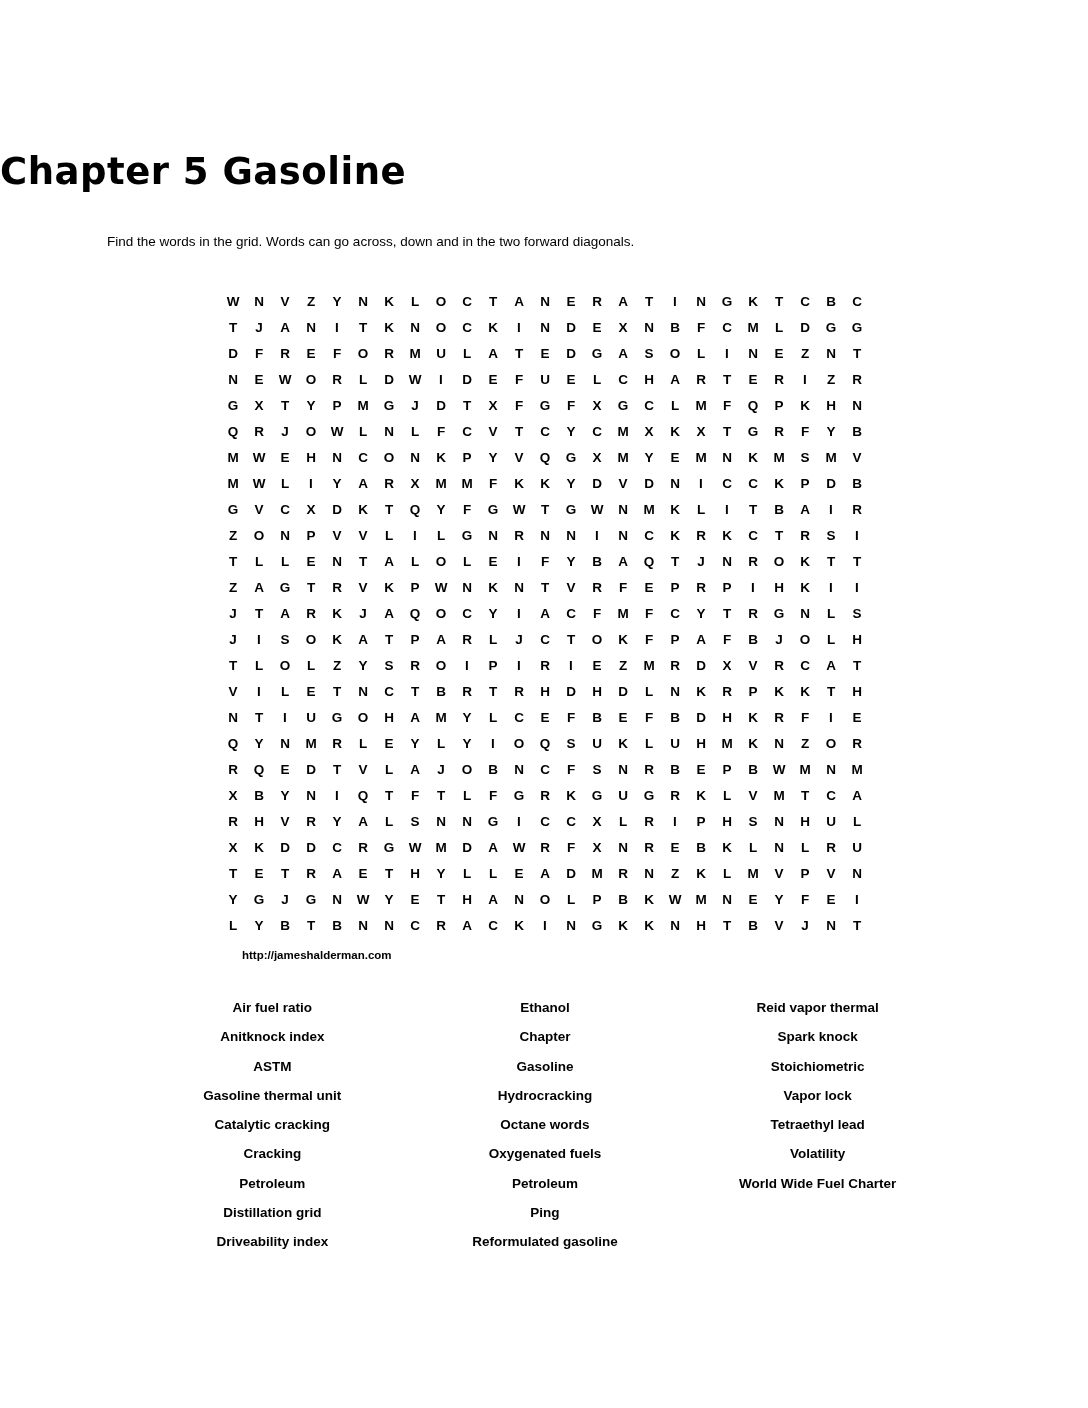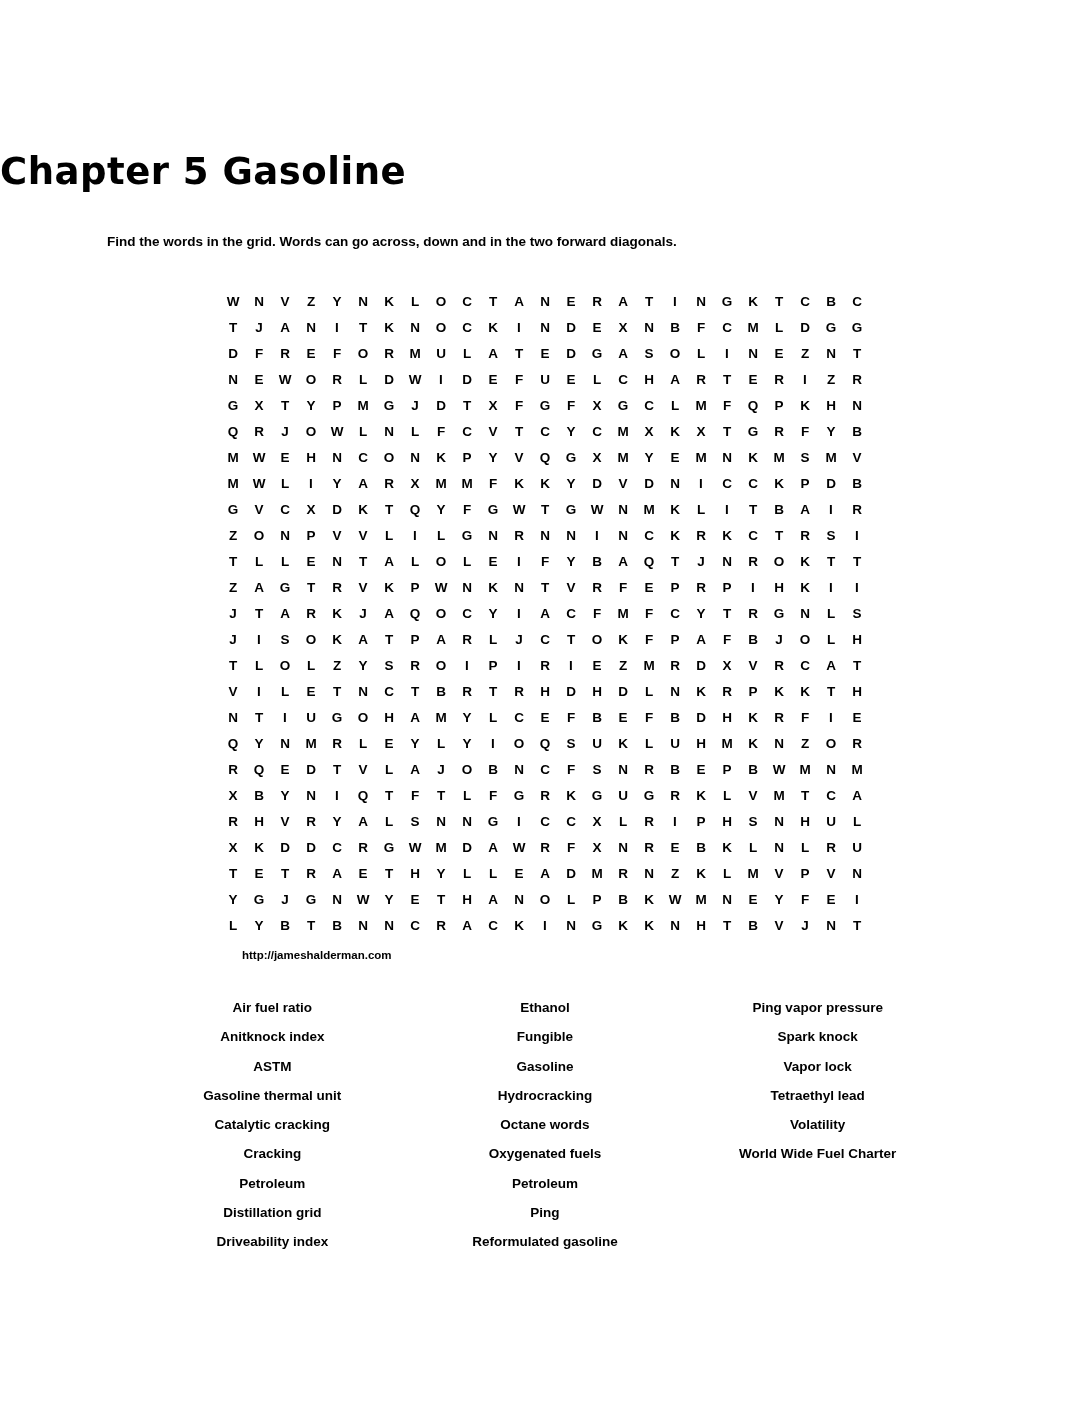--- a/index.html
+++ b/index.html
@@ -23,21 +23,21 @@
     font-size: 37px;
     font-weight: 700;
     letter-spacing: 0.5px;
   }
 
   .instructions {
     position: absolute;
     top: 234px;
     left: 107px;
     font-size: 13.5px;
-    font-weight: 700;
+    font-weight: 400;
   }
 
   .grid {
     position: absolute;
     top: 288px;
     left: 220px;
     display: grid;
     grid-template-columns: repeat(25, 26px);
     grid-auto-rows: 26px;
     font-weight: 700;
@@ -718,31 +718,32 @@
         <div class="word">ASTM</div>
         <div class="word">Gasoline thermal unit</div>
         <div class="word">Catalytic cracking</div>
         <div class="word">Cracking</div>
         <div class="word">Petroleum</div>
         <div class="word">Distillation grid</div>
         <div class="word">Driveability index</div>
       </div>
       <div class="word-col">
         <div class="word">Ethanol</div>
-        <div class="word">Fungible</div>
+        <div class="word">Chapter</div>
         <div class="word">Gasoline</div>
         <div class="word">Hydrocracking</div>
         <div class="word">Octane words</div>
         <div class="word">Oxygenated fuels</div>
         <div class="word">Petroleum</div>
         <div class="word">Ping</div>
         <div class="word">Reformulated gasoline</div>
       </div>
       <div class="word-col">
-        <div class="word">Ping vapor pressure</div>
+        <div class="word">Reid vapor thermal</div>
         <div class="word">Spark knock</div>
+        <div class="word">Stoichiometric</div>
         <div class="word">Vapor lock</div>
         <div class="word">Tetraethyl lead</div>
         <div class="word">Volatility</div>
         <div class="word">World Wide Fuel Charter</div>
       </div>
     </div>
 </div>
 
 </body></html>

